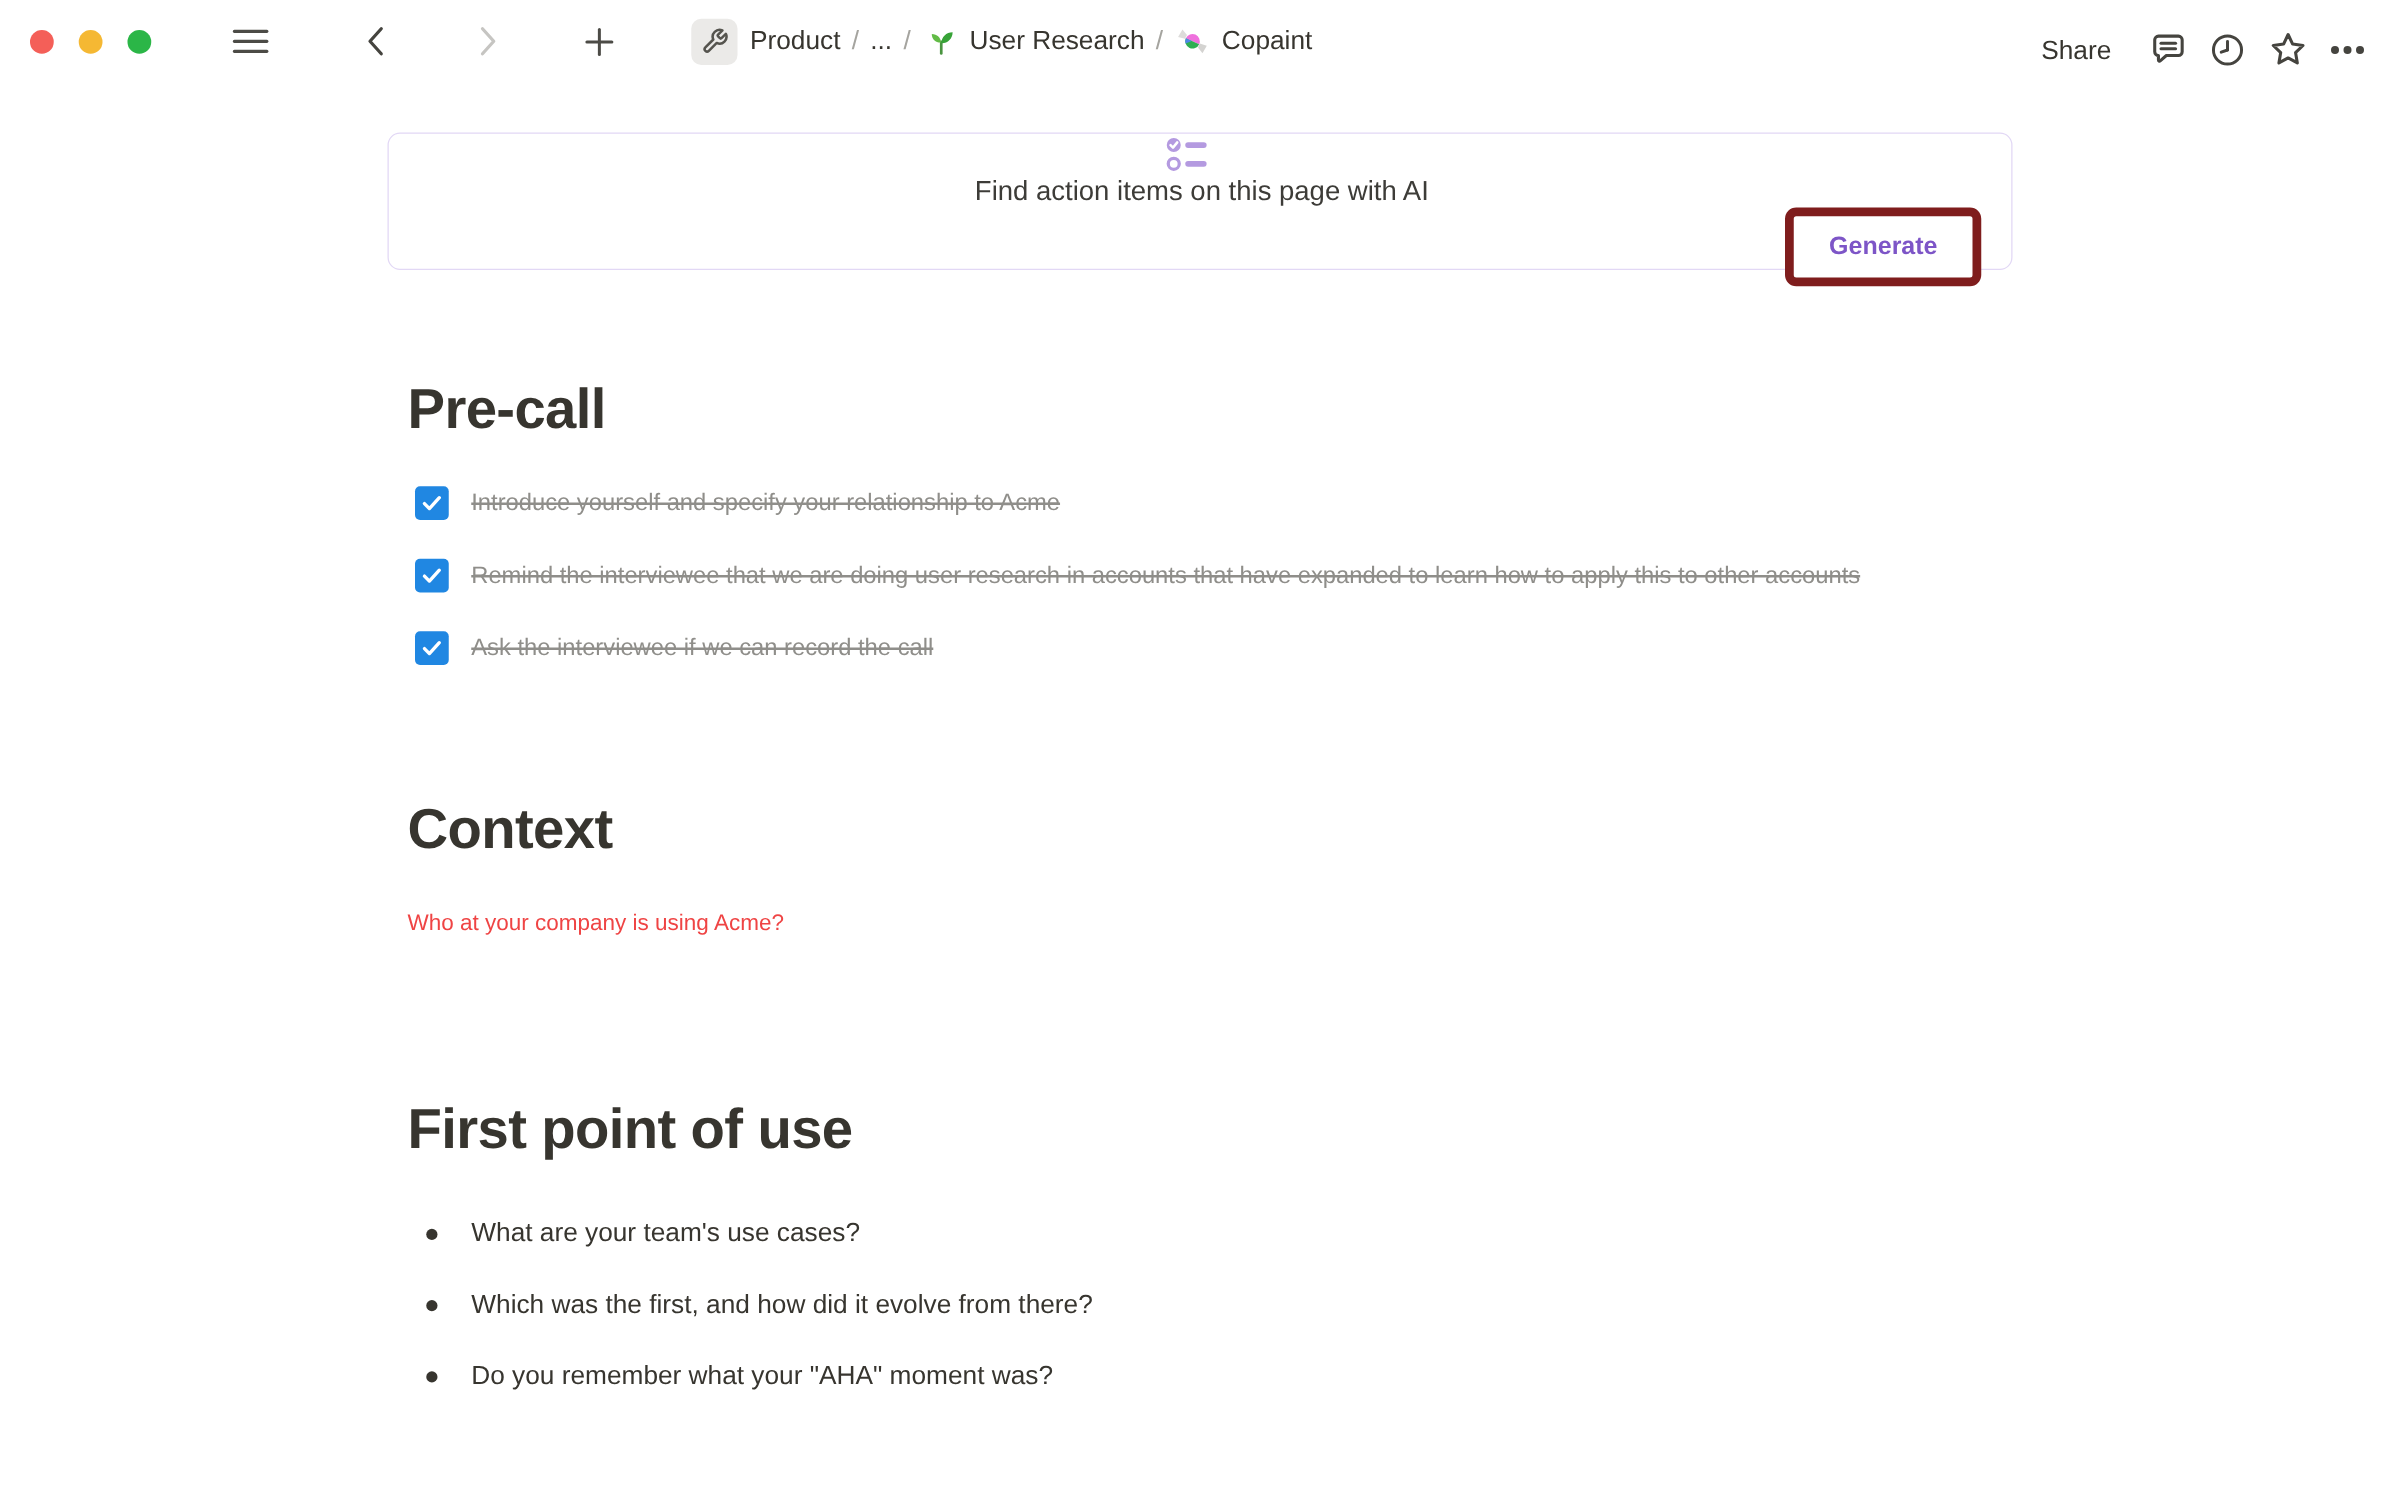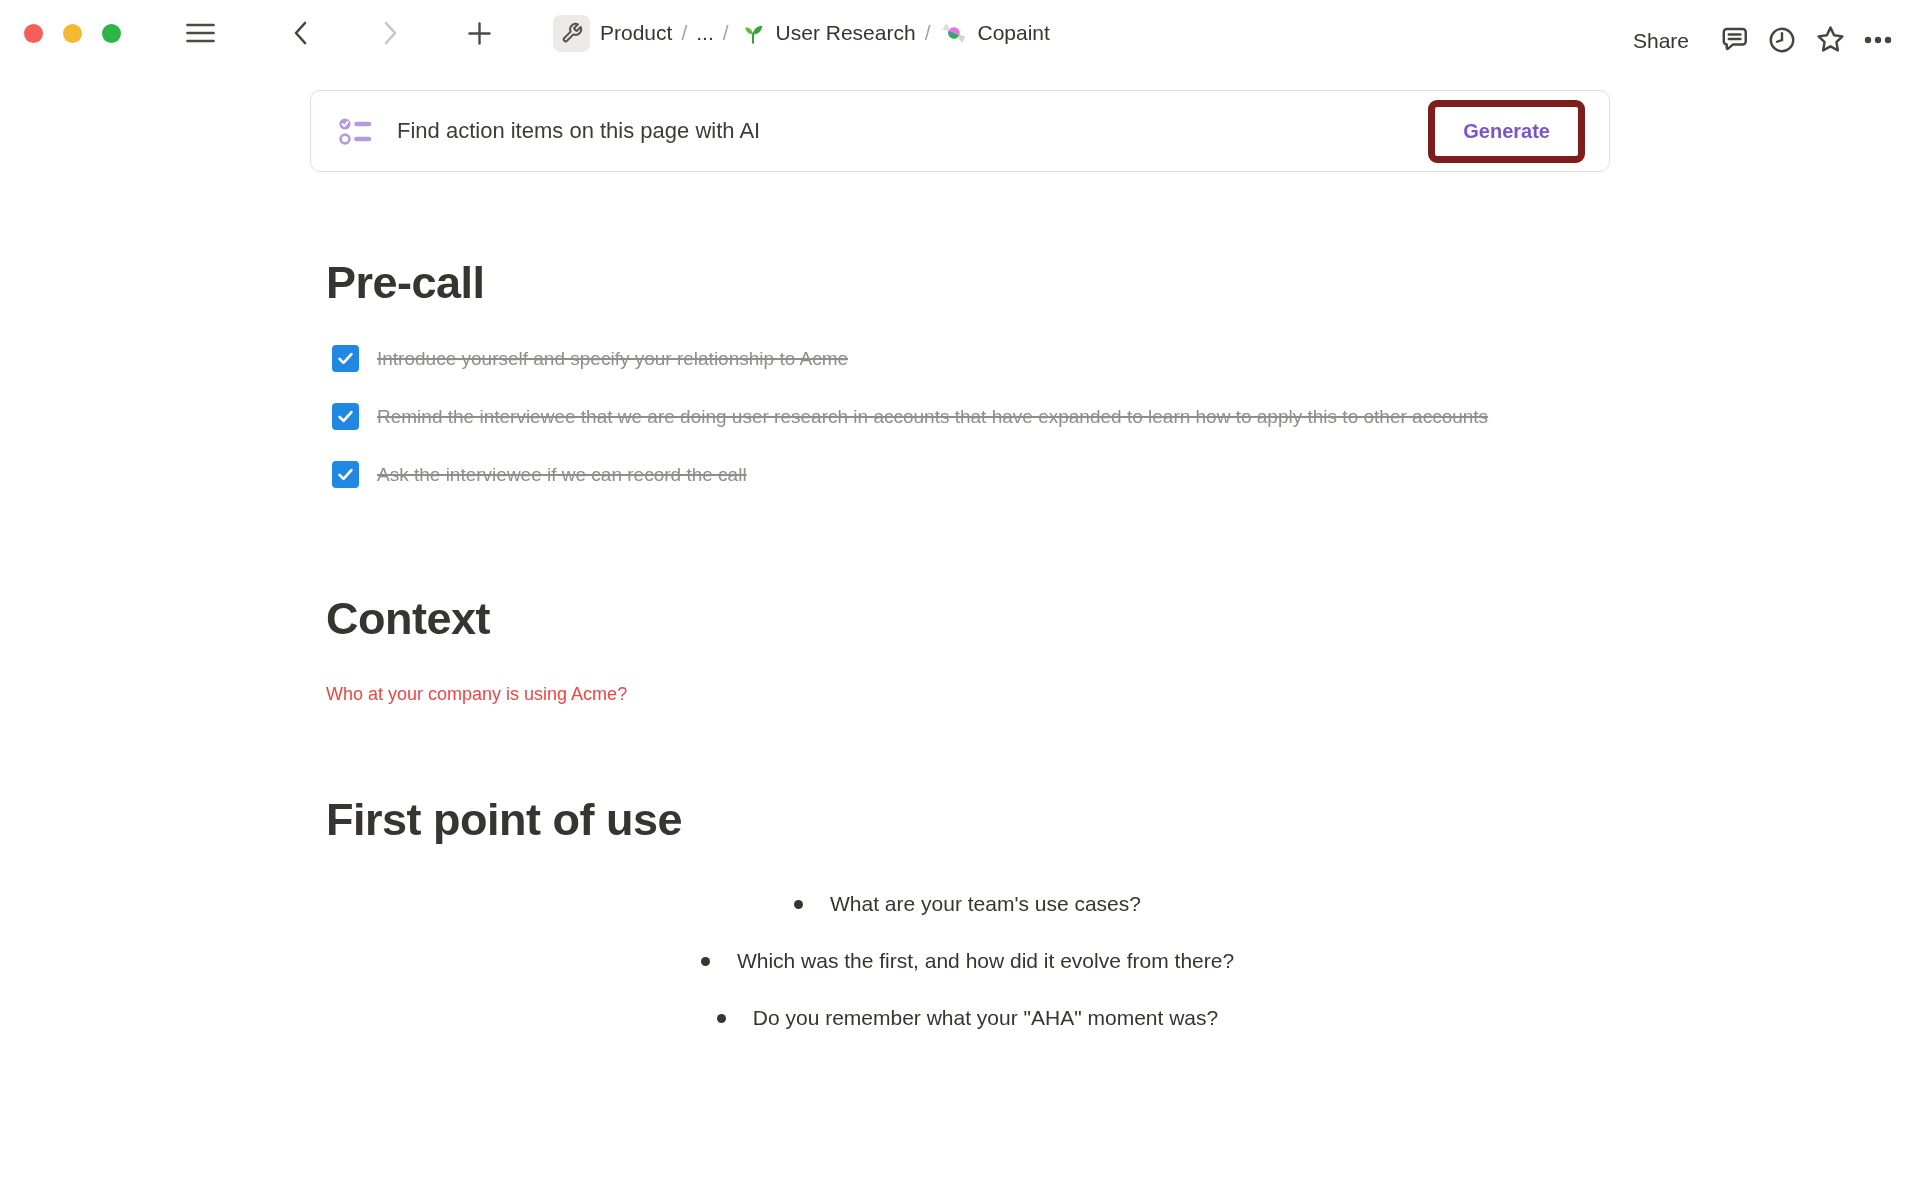--- a/index.html
+++ b/index.html
@@ -54,27 +54,28 @@
     background: none; border: none; cursor: pointer;
     font-family: inherit; font-size: 21px; color: #37352f;
     padding: 4px 8px; margin-right: 6px;
   }
   .topbar-right .iconbtn { margin: 0; }
 
   
   .page { width: 1268px; margin-left: 326px; }
 
   .ai-banner {
-    margin: 24px -16px 0;
-    height: 82px;
+    margin: 40px -16px 0;
+    height: 110px;
     border: 1.5px solid #e2d8f5;
     border-radius: 10px;
     background: #fff;
     display: flex; align-items: center;
     padding: 0 24px 0 27px;
+    flex-direction: column;
   }
   .ai-icon { width: 36px; height: 33px; flex: none; margin-right: 23px; }
   .ai-text { font-size: 22px; color: #3d3c38; }
   .generate-btn {
     margin-left: auto;
     background: #fff;
     border: 7px solid #7f1d1d;
     border-radius: 9px;
     padding: 13px 28px;
     font-family: inherit;
@@ -86,21 +87,21 @@
 
   h1.section-heading {
     font-size: 45px;
     line-height: 50px;
     font-weight: 700;
     letter-spacing: -0.5px;
     color: #37352f;
   }
   .h-precall { margin-top: 86px; }
   .h-context { margin-top: 98px; }
-  .h-first   { margin-top: 80px; }
+  .h-first   { margin-top: 119px; }
 
   
   .todo-list { margin-top: 30px; }
   .todo {
     display: flex;
     align-items: flex-start;
     padding-left: 6px;
     margin-bottom: 16px;
     font-size: 19px;
     line-height: 42px;
@@ -129,21 +130,20 @@
   
   .bullets { margin-top: 38px; list-style: none; }
   .bullet {
     display: flex;
     align-items: flex-start;
     padding-left: 6px;
     margin-bottom: 15px;
     font-size: 21px;
     line-height: 42px;
     color: #37352f;
-    justify-content: center;
   }
   .bullet-marker {
     width: 27px; flex: none;
     margin-right: 18px;
     display: flex; justify-content: center;
   }
   .bullet-marker i {
     width: 9px; height: 9px; border-radius: 50%;
     background: #37352f;
     margin-top: 17px;

